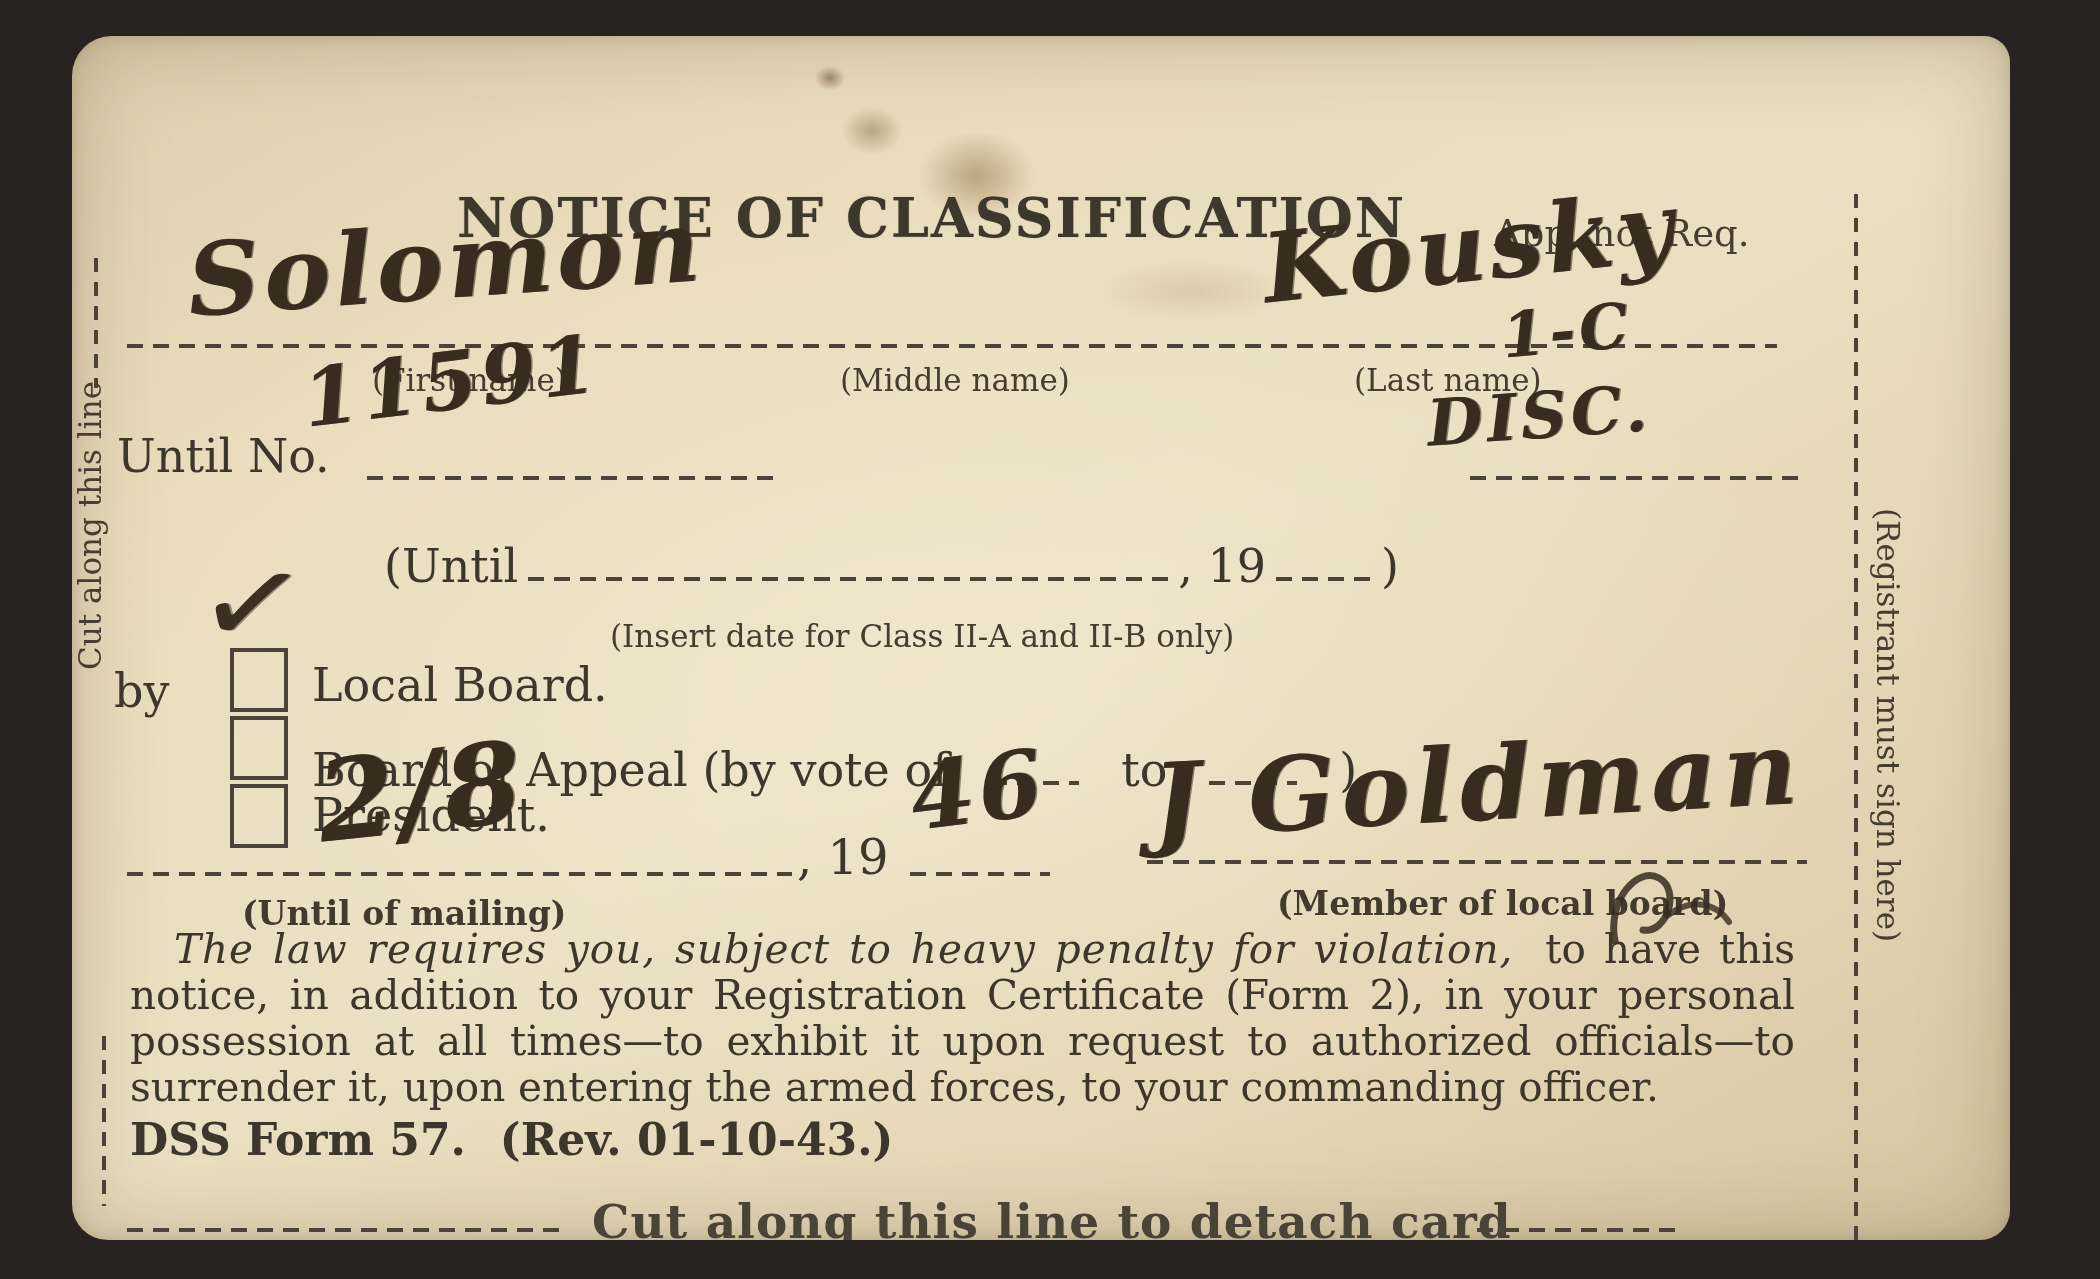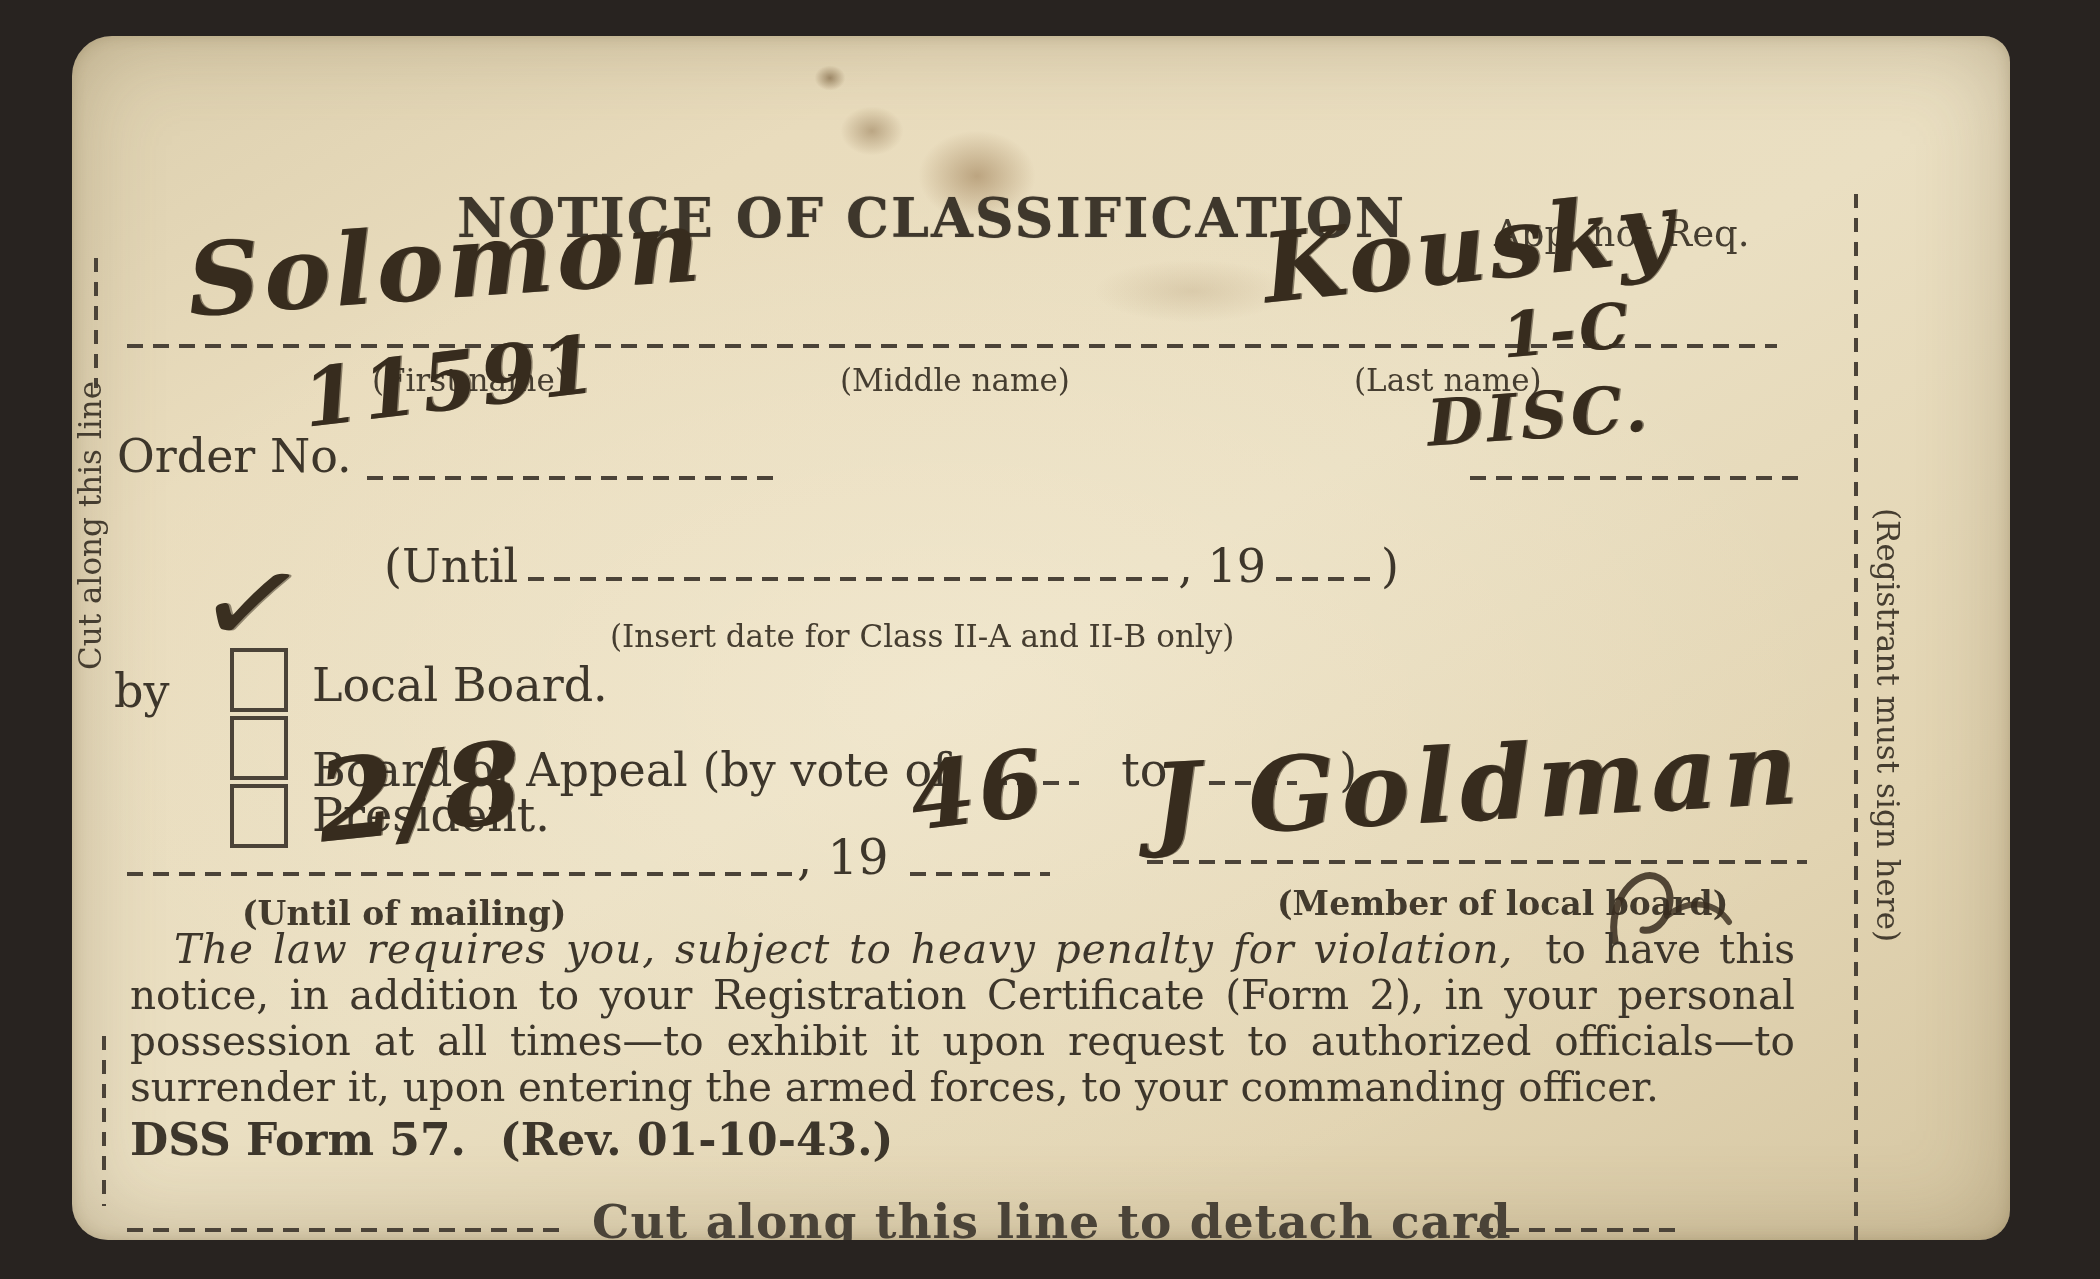--- a/index.html
+++ b/index.html
@@ -97,21 +97,21 @@
   <div class="abs appnote" style="left:1422px; top:176px;">App. not Req.</div>
 
   <div class="abs hand" style="left:115px; top:168px; font-size:100px; transform:rotate(-4deg);">Solomon</div>
   <div class="abs hand" style="left:1190px; top:155px; font-size:96px; transform:rotate(-6deg);">Kousky</div>
 
   <div class="abs dash-h" style="left:55px; top:308px; width:1650px;"></div>
   <div class="abs small-label" style="left:300px; top:326px;">(First name)</div>
   <div class="abs small-label" style="left:768px; top:326px;">(Middle name)</div>
   <div class="abs small-label" style="left:1282px; top:326px;">(Last name)</div>
 
-  <div class="abs body-line" style="left:45px; top:393px;">Order No.</div>
+  <div class="abs body-line" style="left:45px; top:393px;">Until No.</div>
   <div class="abs hand" style="left:230px; top:298px; font-size:80px; transform:rotate(-7deg);">11591</div>
   <div class="abs dash-h" style="left:295px; top:440px; width:415px;"></div>
   <div class="abs dash-h" style="left:1398px; top:440px; width:335px;"></div>
   <div class="abs hand" style="left:1430px; top:258px; font-size:62px; transform:rotate(-5deg);">1-C</div>
   <div class="abs hand" style="left:1355px; top:342px; font-size:64px; transform:rotate(-4deg);">DISC.</div>
 
   <div class="abs inline-row body-line" style="left:312px; top:503px;">
     <span>(Until</span>
     <span class="gap-dash dash-h" style="width:640px;"></span>
     <span>, 19</span>

